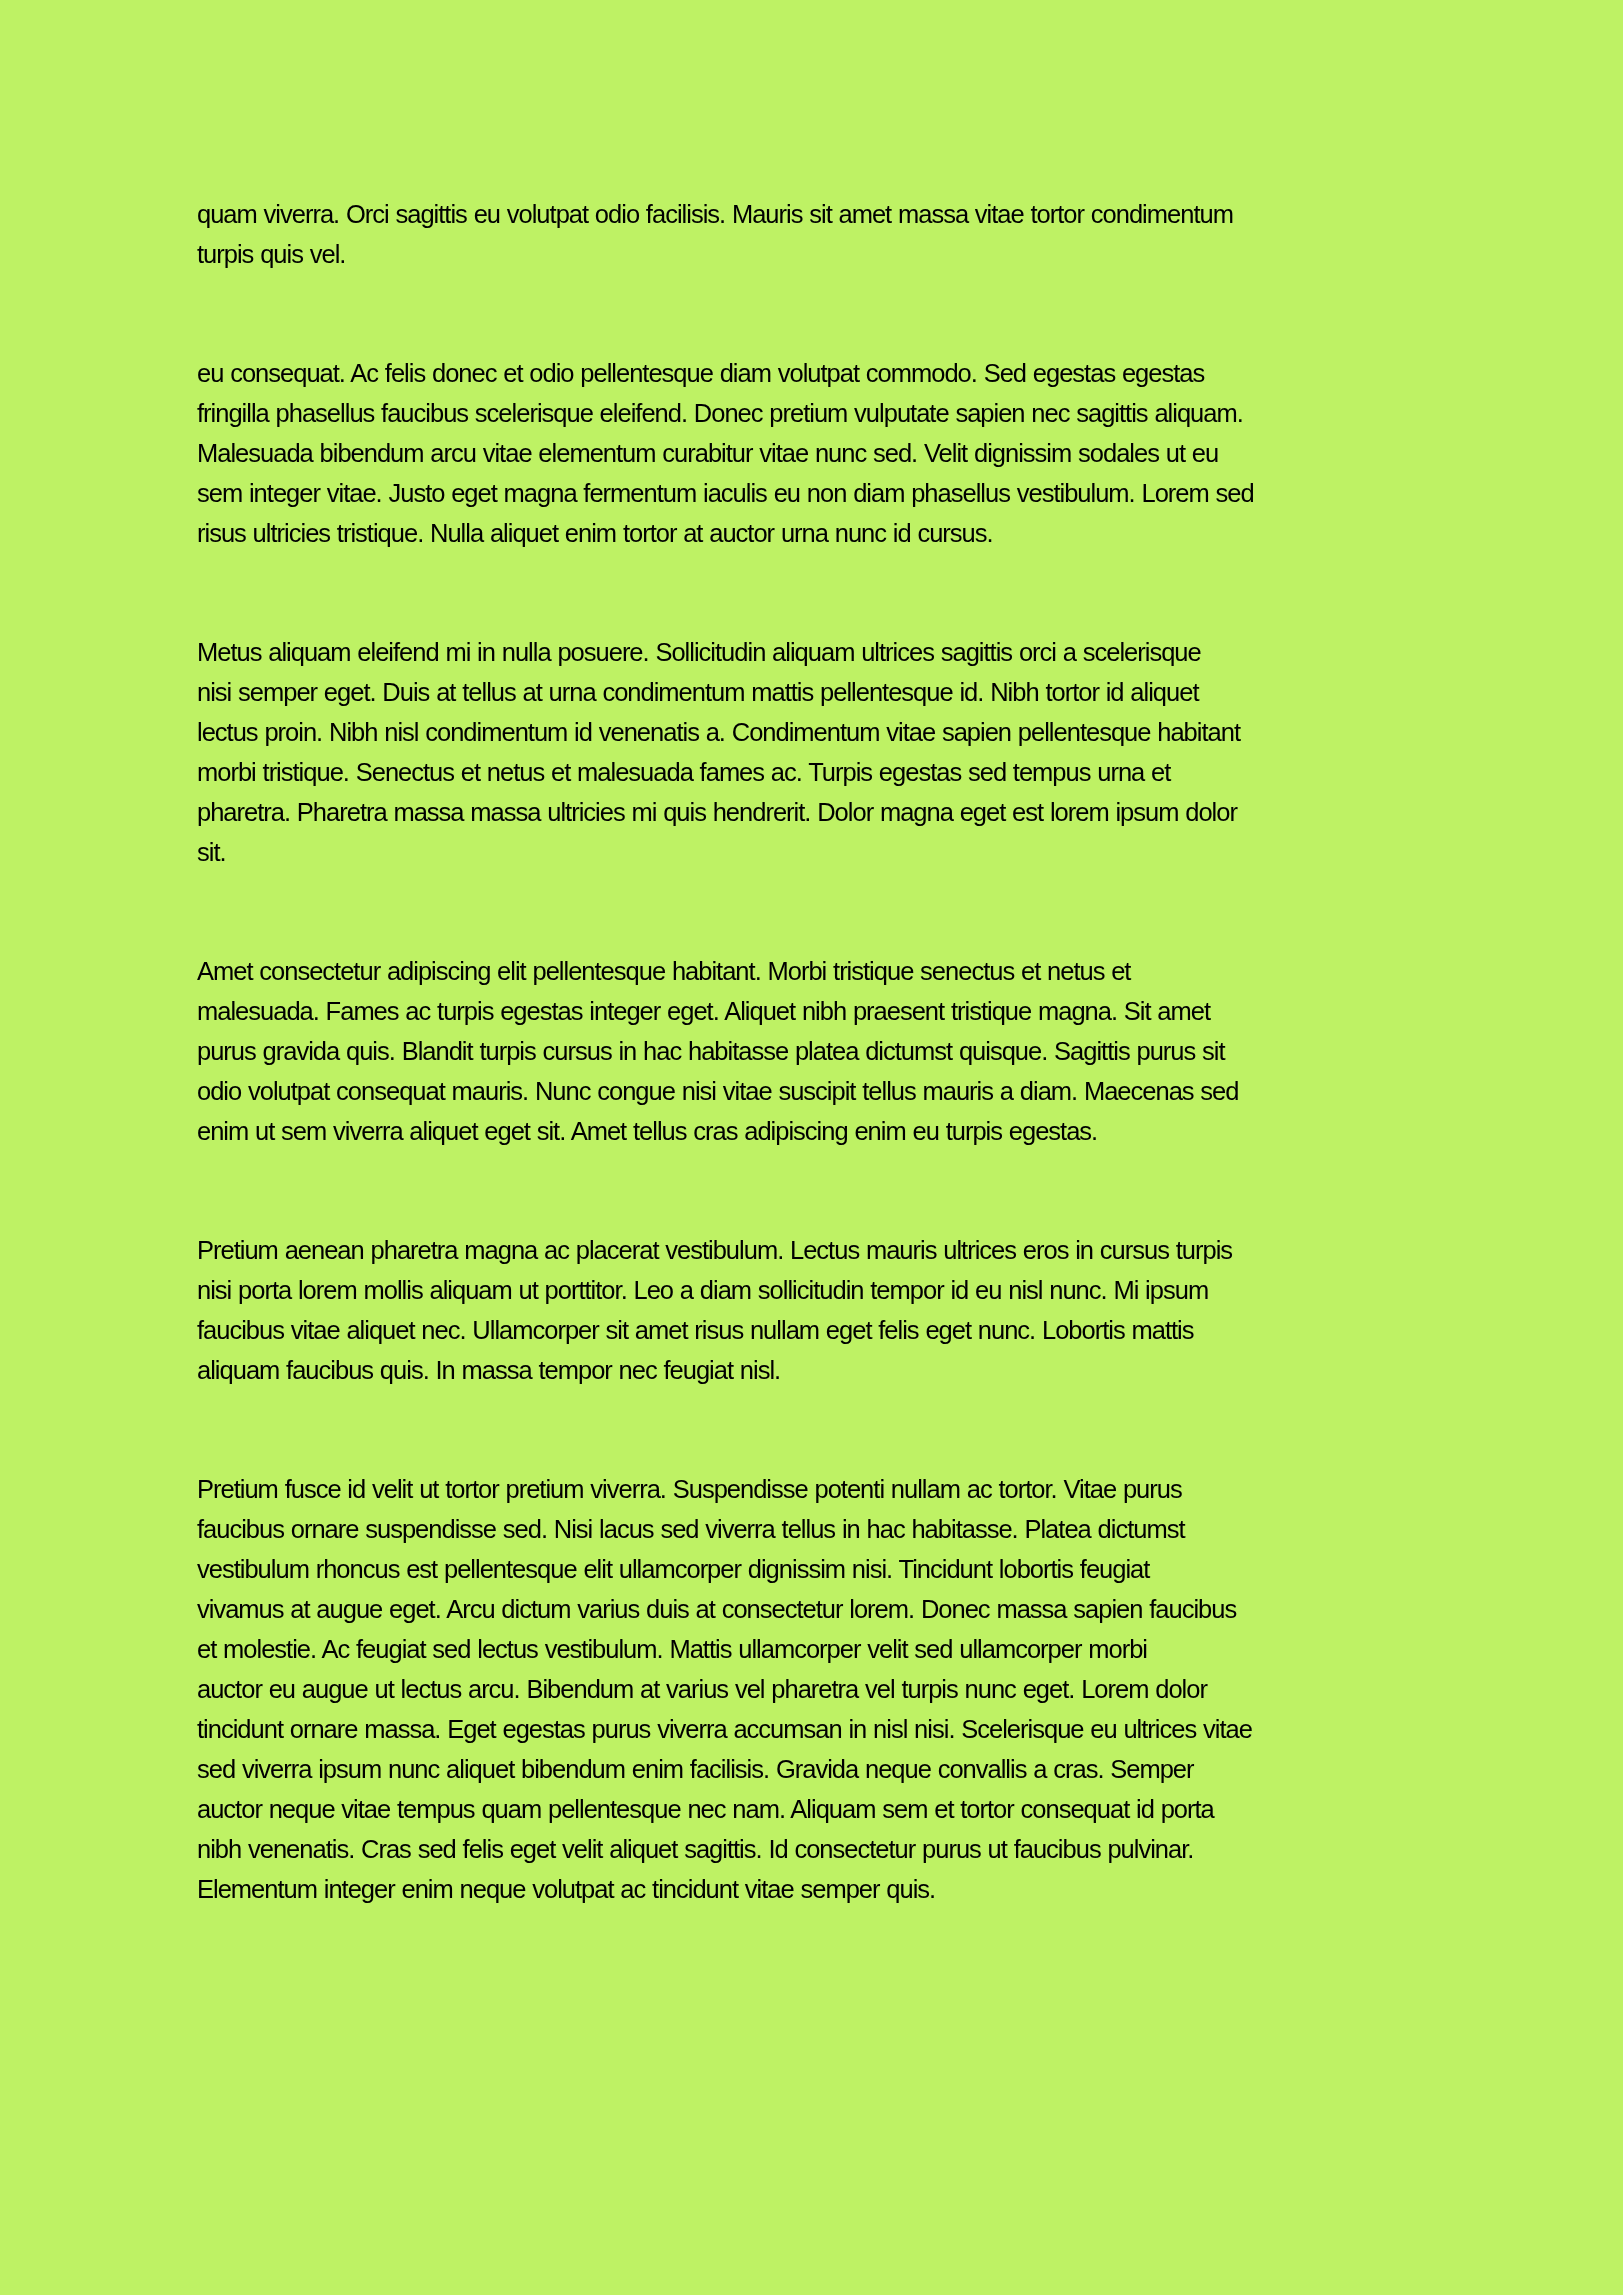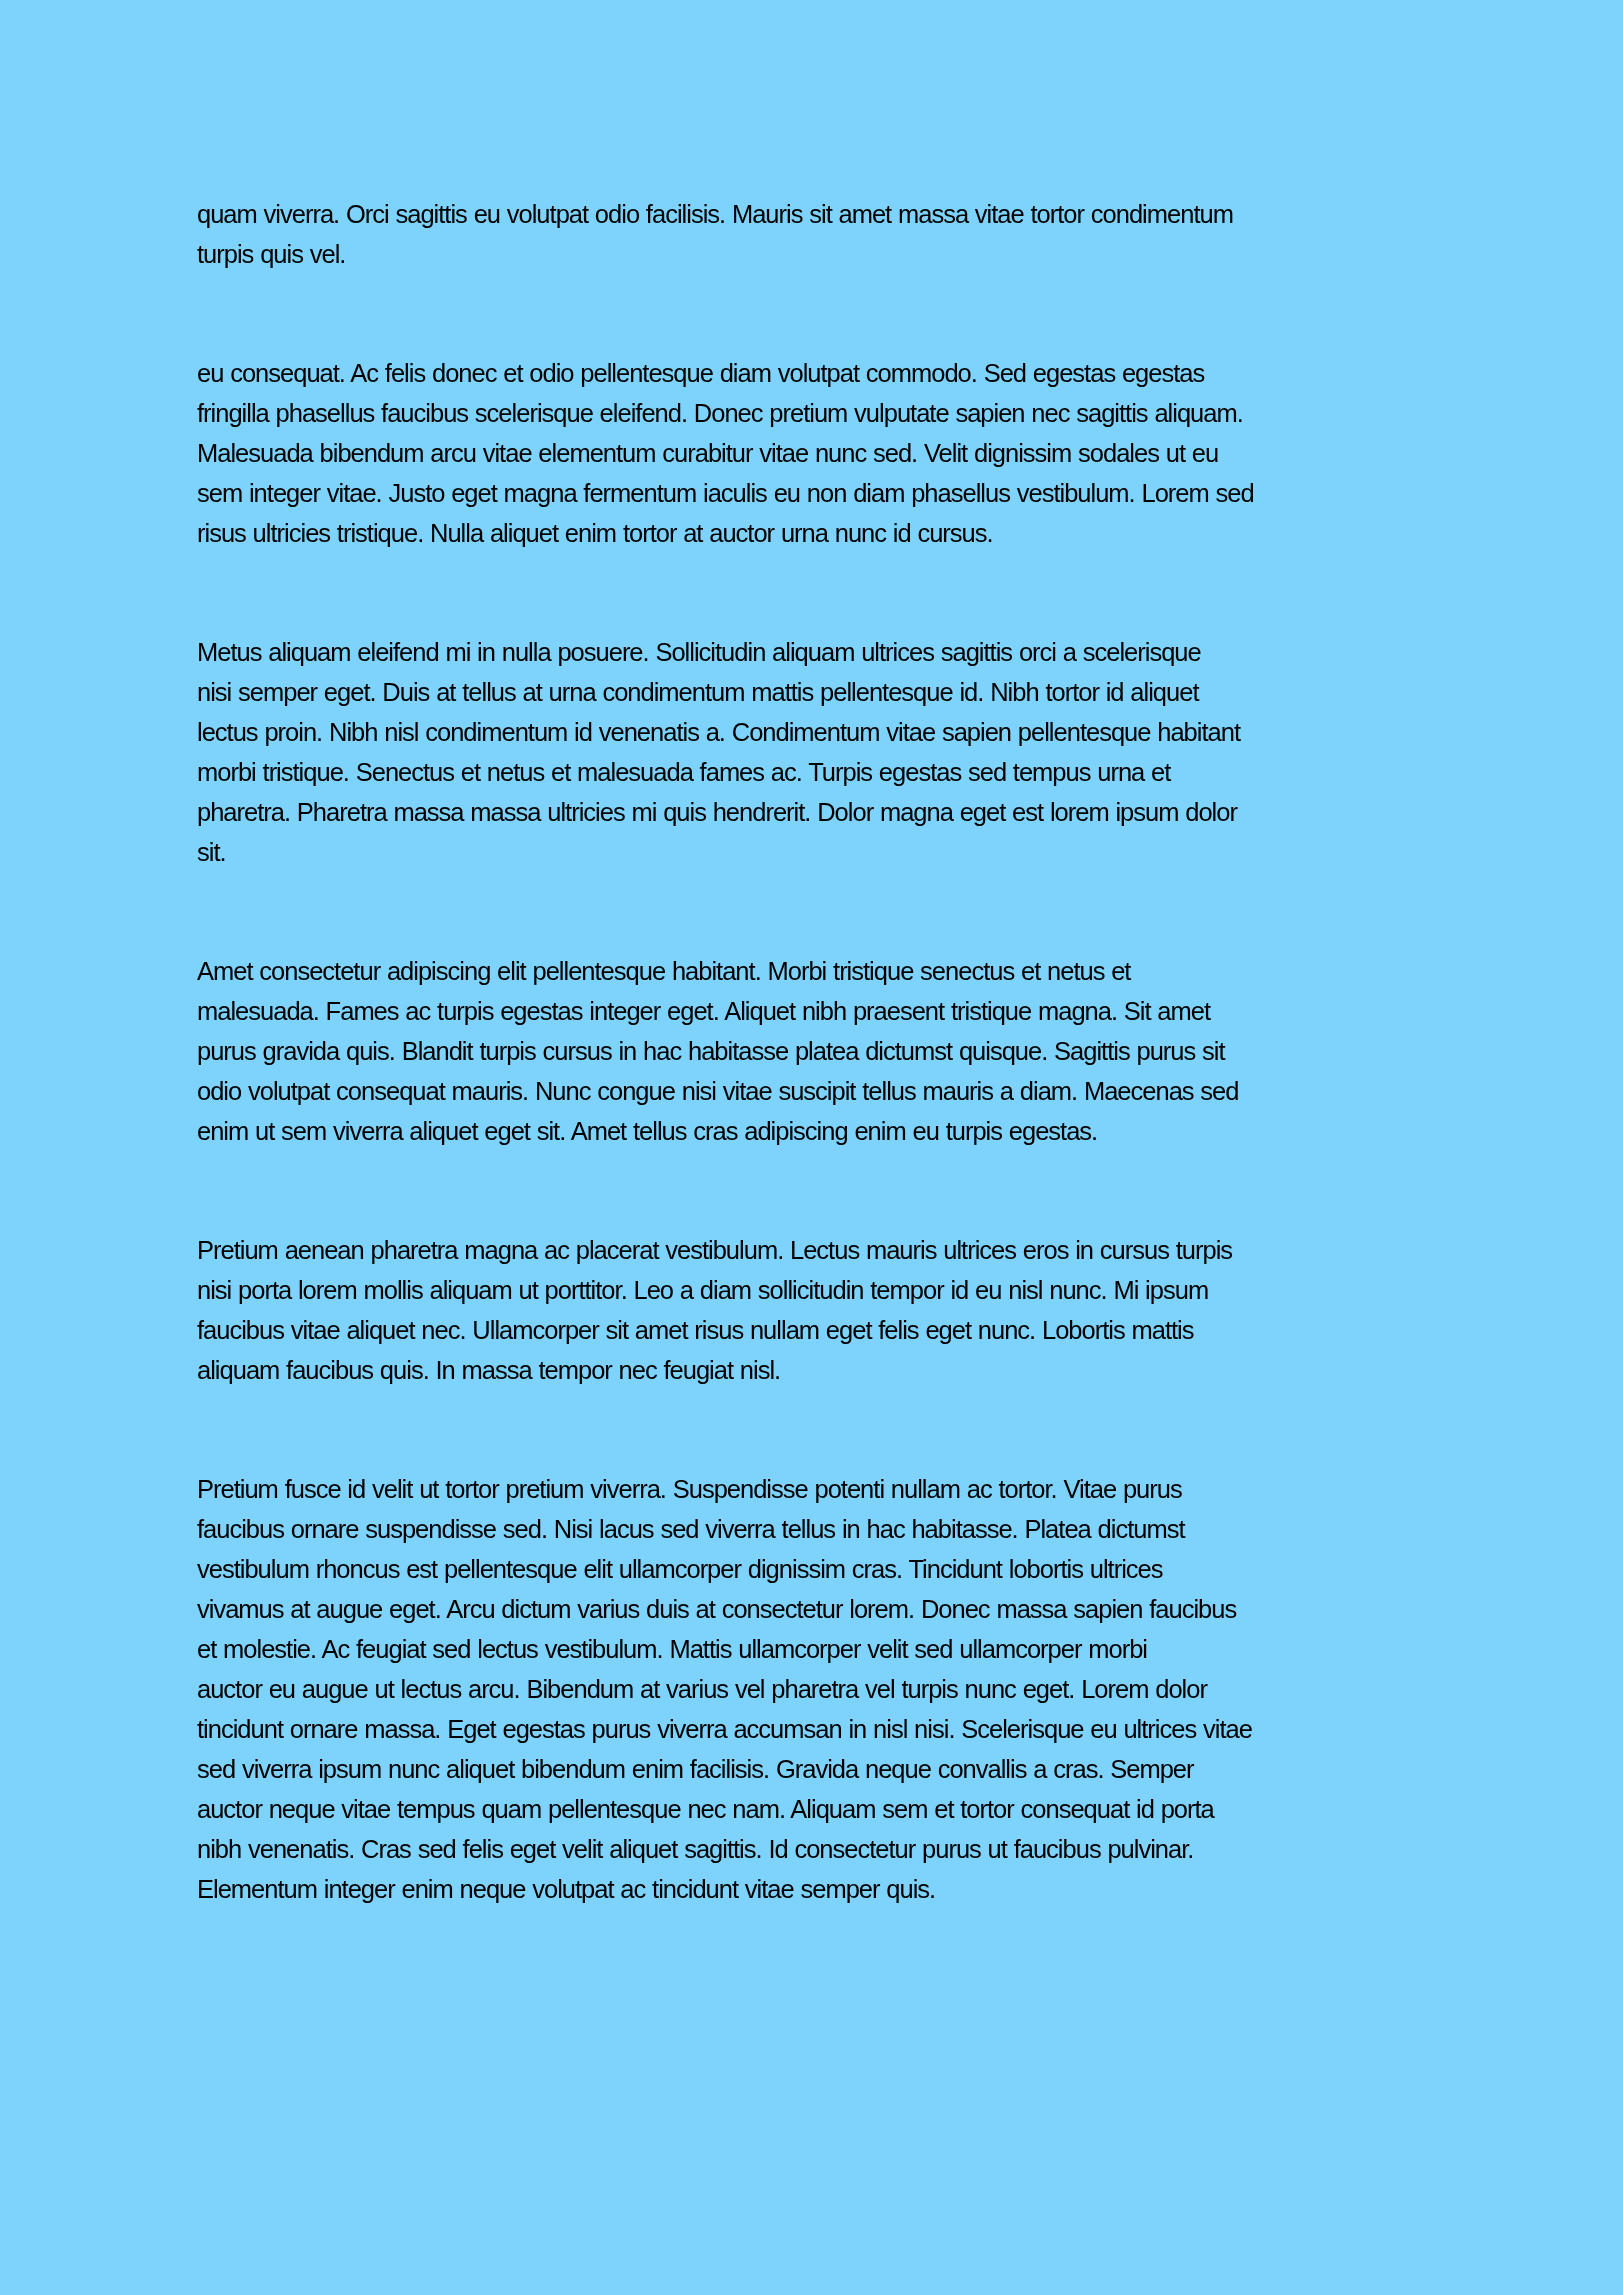--- a/index.html
+++ b/index.html
@@ -12,21 +12,21 @@
       height: 2295px;
       position: relative;
       overflow: hidden;
     }
     .page {
       position: absolute;
       left: 0;
       top: 0;
       width: 1623px;
       height: 2295px;
-      background: #7dd3fc;
+      background: #bef264;
     }
     .content {
       position: absolute;
       left: 197px;
       top: 194px;
       width: 1256px;
       font-family: "Liberation Sans", "DejaVu Sans", sans-serif;
       font-size: 25.5px;
       line-height: 40px;
       color: #000000;
@@ -81,21 +81,21 @@
     <p class="para">
       <span class="line">Pretium aenean pharetra magna ac placerat vestibulum. Lectus mauris ultrices eros in cursus turpis</span>
       <span class="line">nisi porta lorem mollis aliquam ut porttitor. Leo a diam sollicitudin tempor id eu nisl nunc. Mi ipsum</span>
       <span class="line">faucibus vitae aliquet nec. Ullamcorper sit amet risus nullam eget felis eget nunc. Lobortis mattis</span>
       <span class="line">aliquam faucibus quis. In massa tempor nec feugiat nisl.</span>
     </p>
 
     <p class="para">
       <span class="line">Pretium fusce id velit ut tortor pretium viverra. Suspendisse potenti nullam ac tortor. Vitae purus</span>
       <span class="line">faucibus ornare suspendisse sed. Nisi lacus sed viverra tellus in hac habitasse. Platea dictumst</span>
-      <span class="line">vestibulum rhoncus est pellentesque elit ullamcorper dignissim cras. Tincidunt lobortis ultrices</span>
+      <span class="line">vestibulum rhoncus est pellentesque elit ullamcorper dignissim nisi. Tincidunt lobortis feugiat</span>
       <span class="line">vivamus at augue eget. Arcu dictum varius duis at consectetur lorem. Donec massa sapien faucibus</span>
       <span class="line">et molestie. Ac feugiat sed lectus vestibulum. Mattis ullamcorper velit sed ullamcorper morbi</span>
       <span class="line">auctor eu augue ut lectus arcu. Bibendum at varius vel pharetra vel turpis nunc eget. Lorem dolor</span>
       <span class="line">tincidunt ornare massa. Eget egestas purus viverra accumsan in nisl nisi. Scelerisque eu ultrices vitae</span>
       <span class="line">sed viverra ipsum nunc aliquet bibendum enim facilisis. Gravida neque convallis a cras. Semper</span>
       <span class="line">auctor neque vitae tempus quam pellentesque nec nam. Aliquam sem et tortor consequat id porta</span>
       <span class="line">nibh venenatis. Cras sed felis eget velit aliquet sagittis. Id consectetur purus ut faucibus pulvinar.</span>
       <span class="line">Elementum integer enim neque volutpat ac tincidunt vitae semper quis.</span>
     </p>
 

